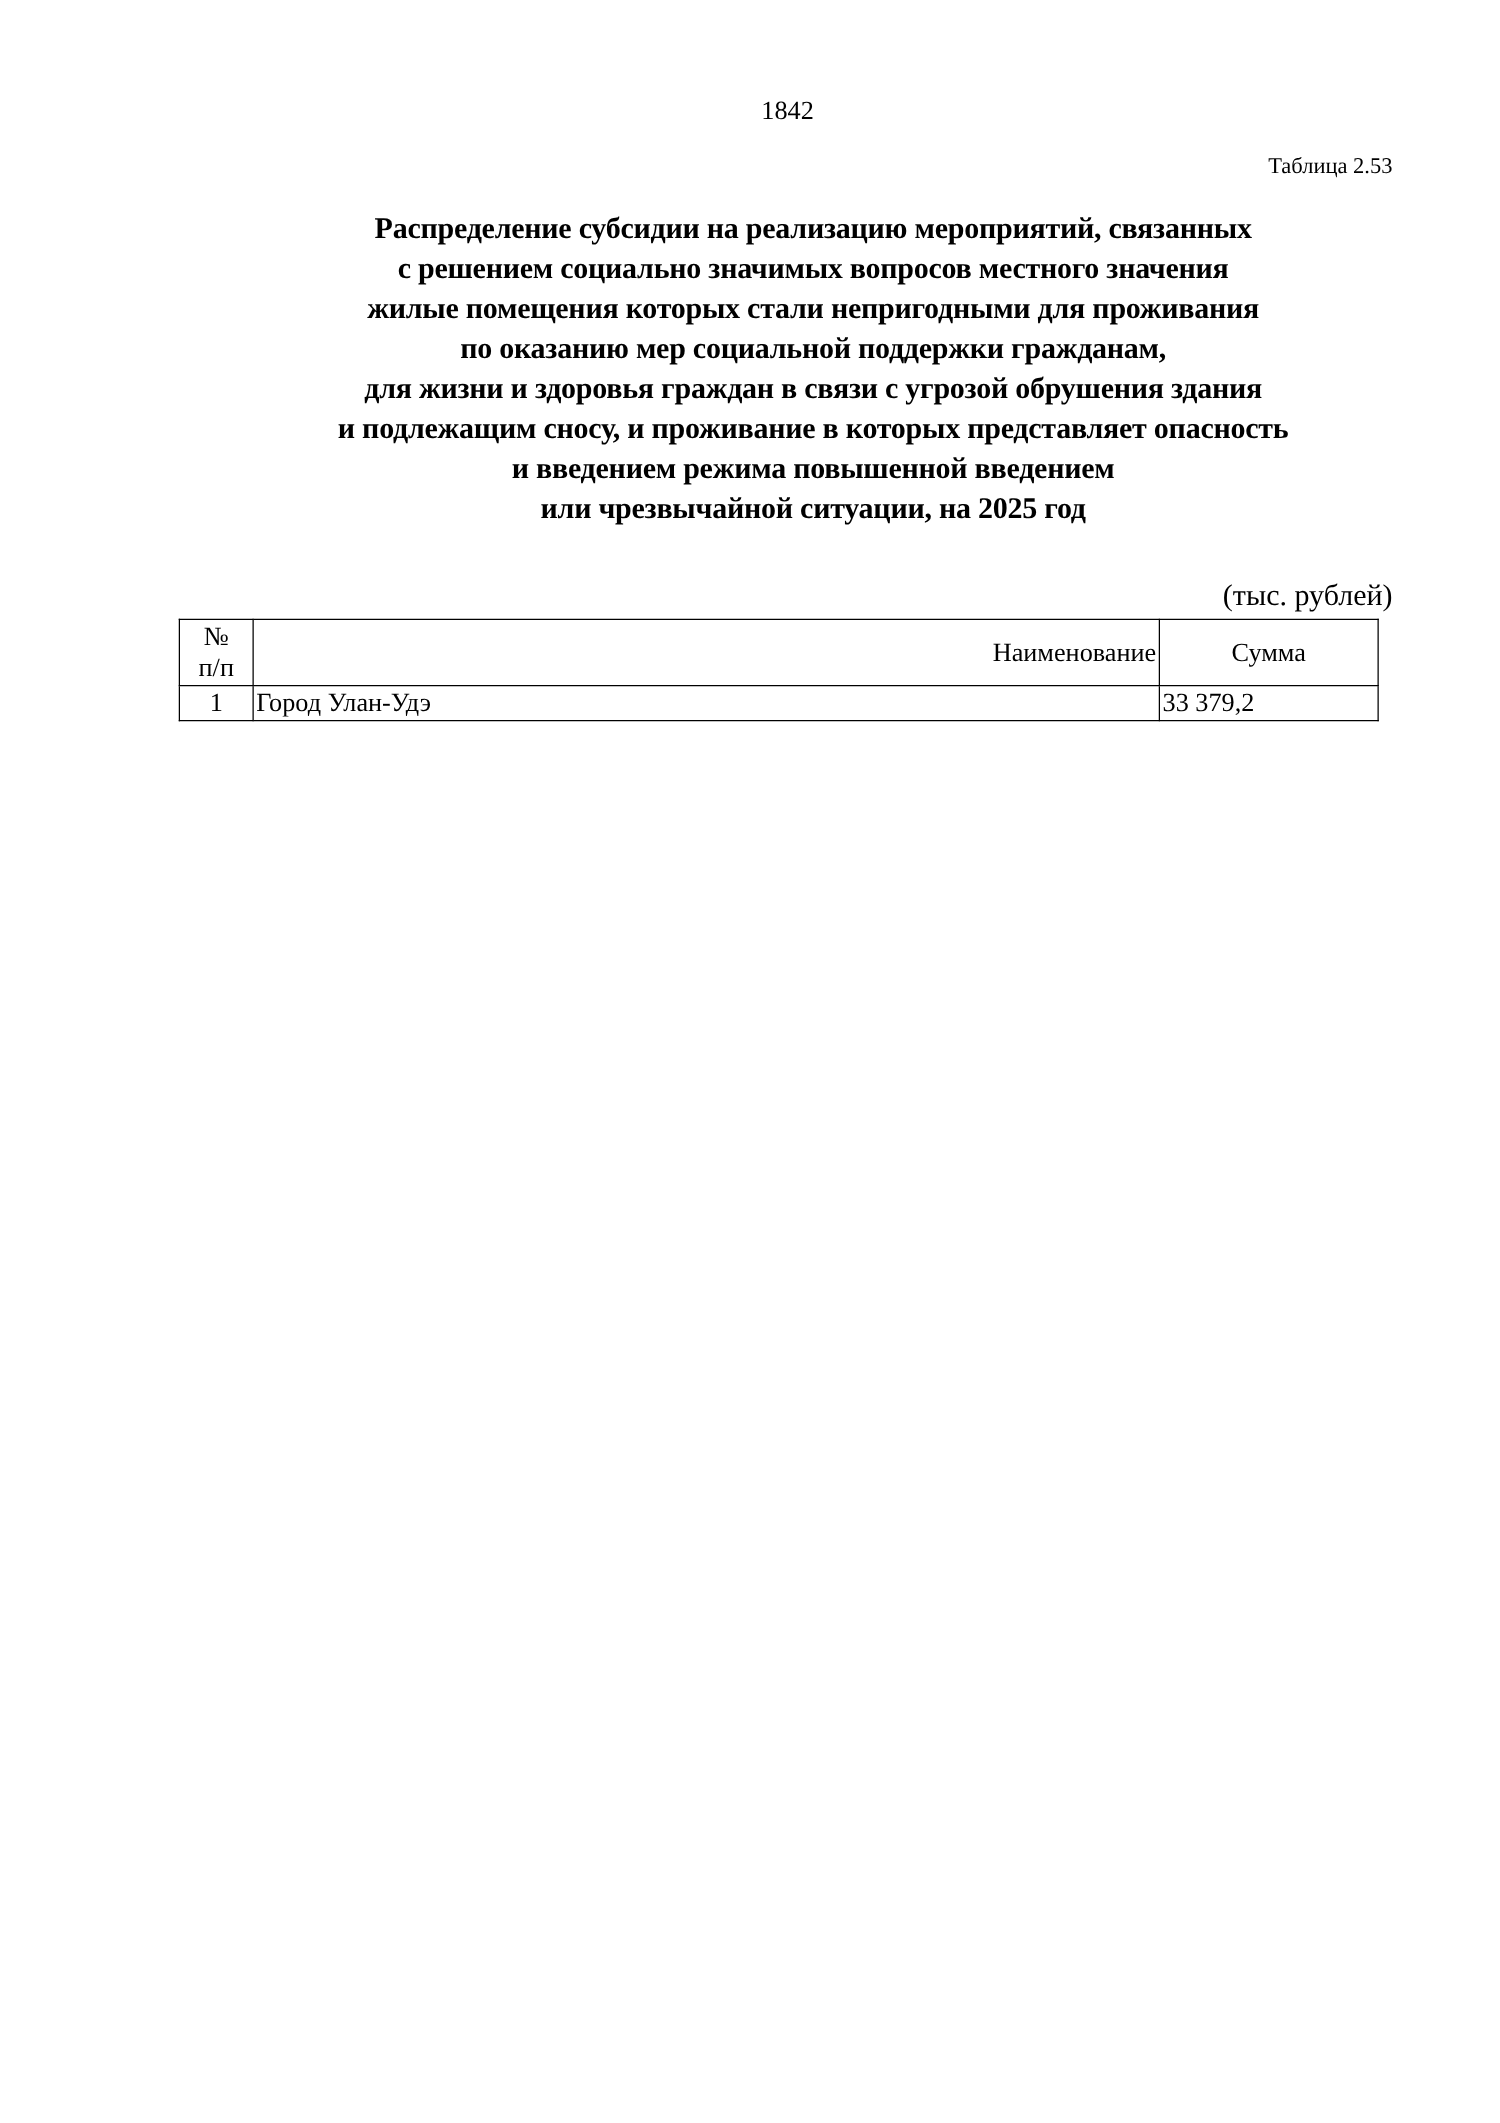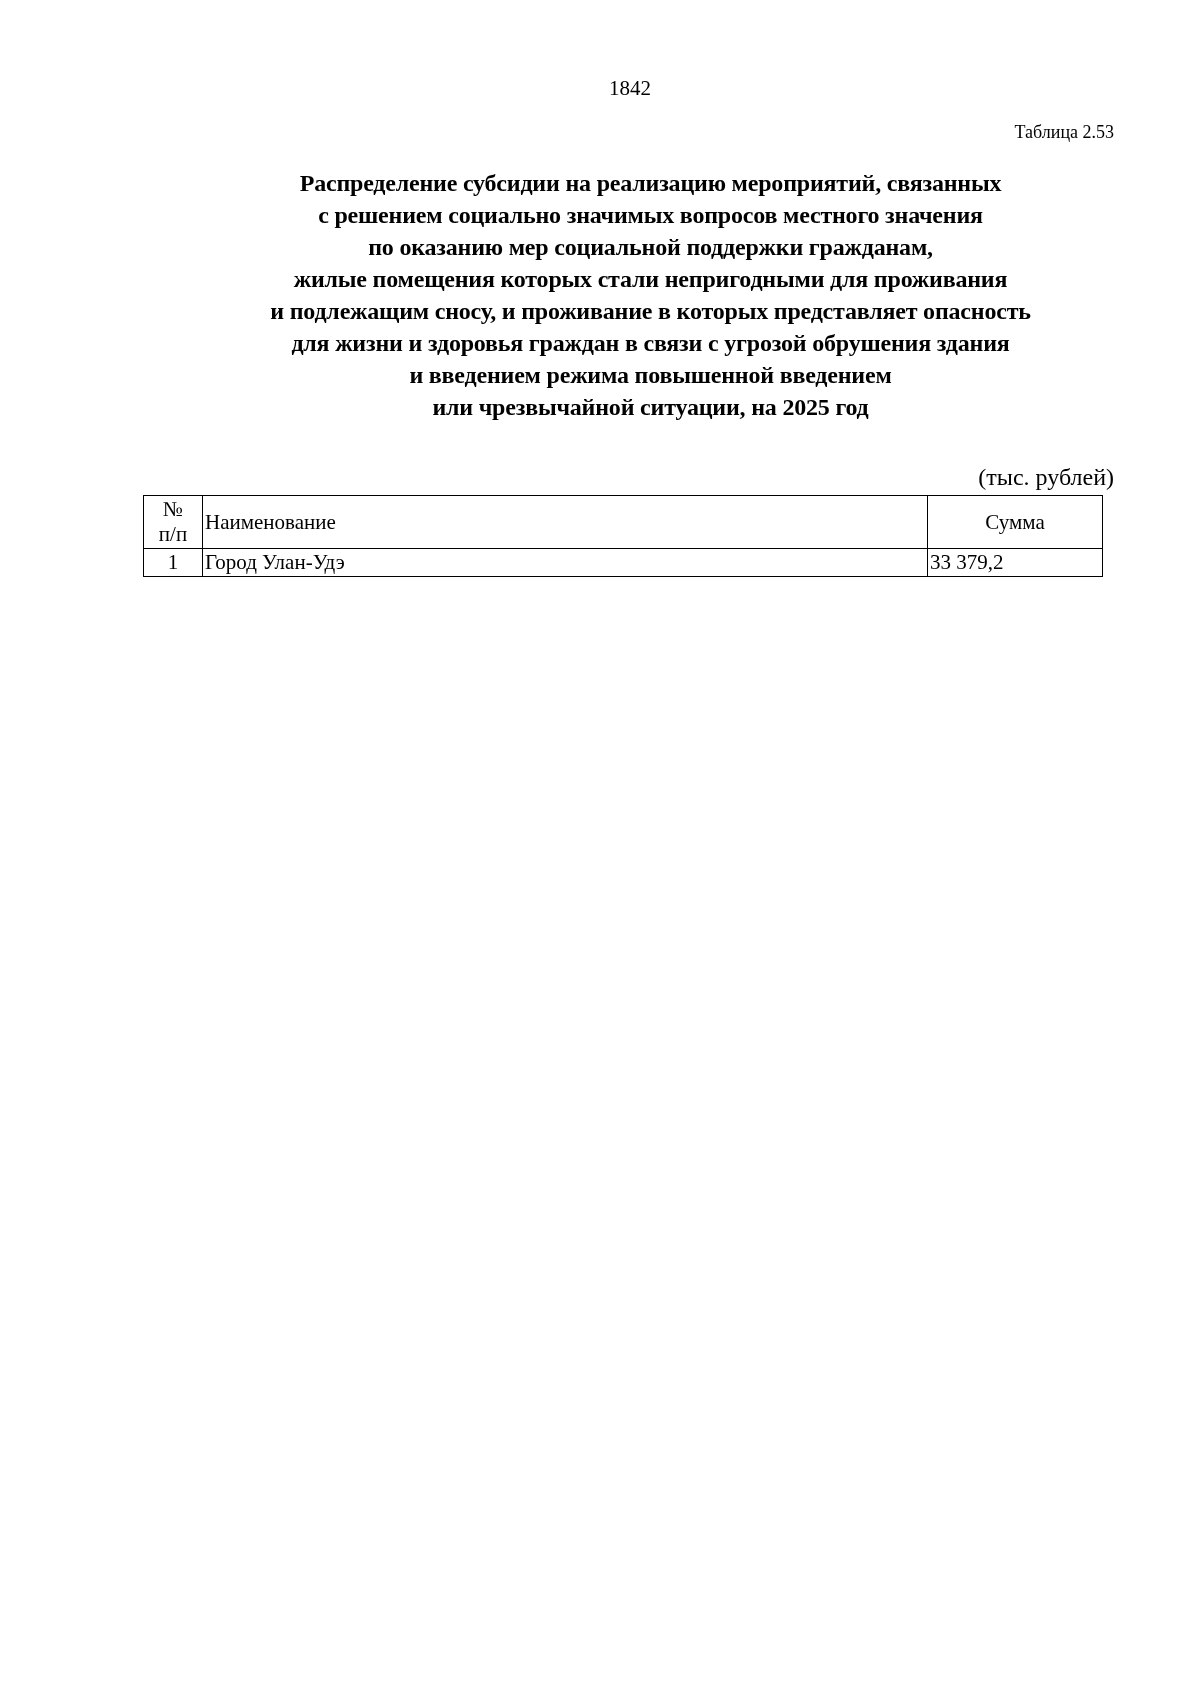--- a/index.html
+++ b/index.html
@@ -85,38 +85,38 @@
 </head>
 <body>
 
 <div class="page-number">1842</div>
 
 <div class="table-label">Таблица 2.53</div>
 
 <div class="title">
   <span class="line">Распределение субсидии на реализацию мероприятий, связанных</span>
   <span class="line">с решением социально значимых вопросов местного значения</span>
+  <span class="line">жилые помещения которых стали непригодными для проживания</span>
   <span class="line">по оказанию мер социальной поддержки гражданам,</span>
-  <span class="line">жилые помещения которых стали непригодными для проживания</span>
+  <span class="line">для жизни и здоровья граждан в связи с угрозой обрушения здания</span>
   <span class="line">и подлежащим сносу, и проживание в которых представляет опасность</span>
-  <span class="line">для жизни и здоровья граждан в связи с угрозой обрушения здания</span>
   <span class="line">и введением режима повышенной введением</span>
   <span class="line">или чрезвычайной ситуации, на 2025 год</span>
 </div>
 
 <div class="units">(тыс. рублей)</div>
 
 <table class="data-table">
   <thead>
     <tr>
       <th class="col-num">
         <span>№</span><br>
         <span>п/п</span>
       </th>
-      <th class="col-name" style="text-align:left;">Наименование</th>
+      <th class="col-name" style="text-align:right;">Наименование</th>
       <th class="col-sum">Сумма</th>
     </tr>
   </thead>
   <tbody>
     <tr>
       <td class="col-num">1</td>
       <td class="col-name">Город Улан-Удэ</td>
       <td class="col-sum">33 379,2</td>
     </tr>
   </tbody>

